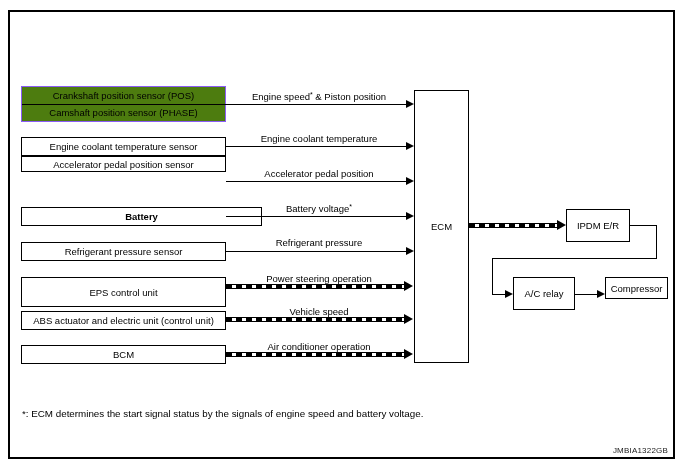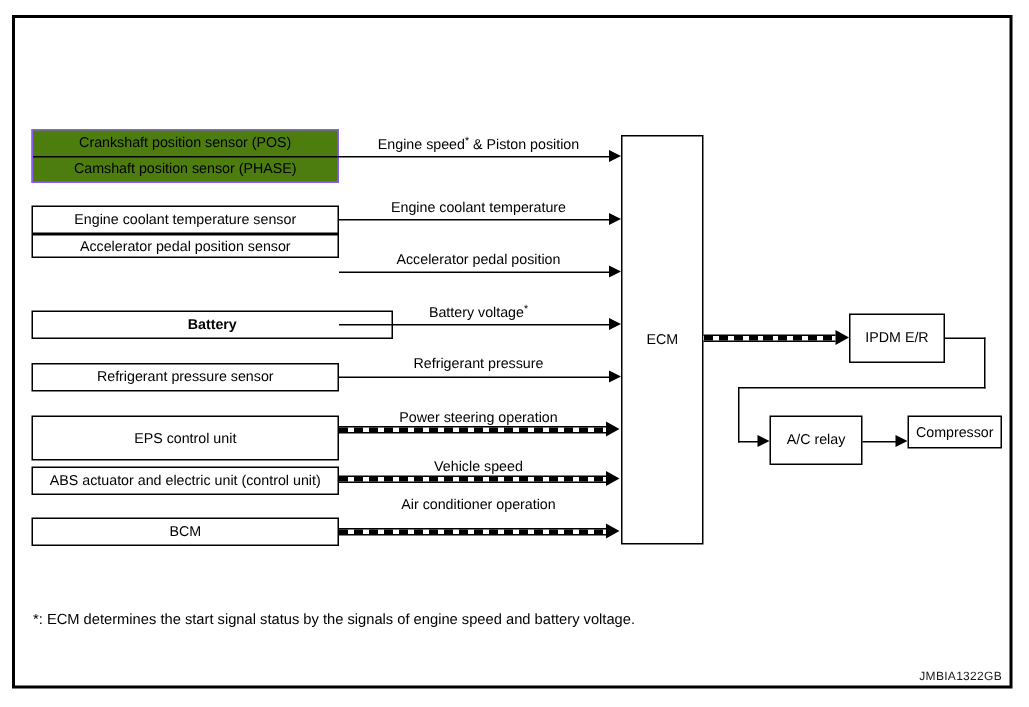--- a/index.html
+++ b/index.html
@@ -172,21 +172,21 @@
   </div>
   <div class="canline" style="left:226px; top:284px; width:179px;"></div>
   <div class="arrow big" style="left:404px; top:281px;"></div>
 
   <div class="siglabel" style="top:303px;">
     <span><span>Vehicle speed</span><span class="sup"></span><span></span></span>
   </div>
   <div class="canline" style="left:226px; top:317px; width:179px;"></div>
   <div class="arrow big" style="left:404px; top:314px;"></div>
 
-  <div class="siglabel" style="top:328px;">
+  <div class="siglabel" style="top:338px;">
     <span><span>Air conditioner operation</span><span class="sup"></span><span></span></span>
   </div>
   <div class="canline" style="left:226px; top:352px; width:179px;"></div>
   <div class="arrow big" style="left:404px; top:349px;"></div>
 
   <div class="box" style="left:414px; top:90px; width:55px; height:273px;">ECM</div>
 
   <div class="canline" style="left:469px; top:223px; width:88px;"></div>
   <div class="arrow big" style="left:557px; top:220px;"></div>
 

